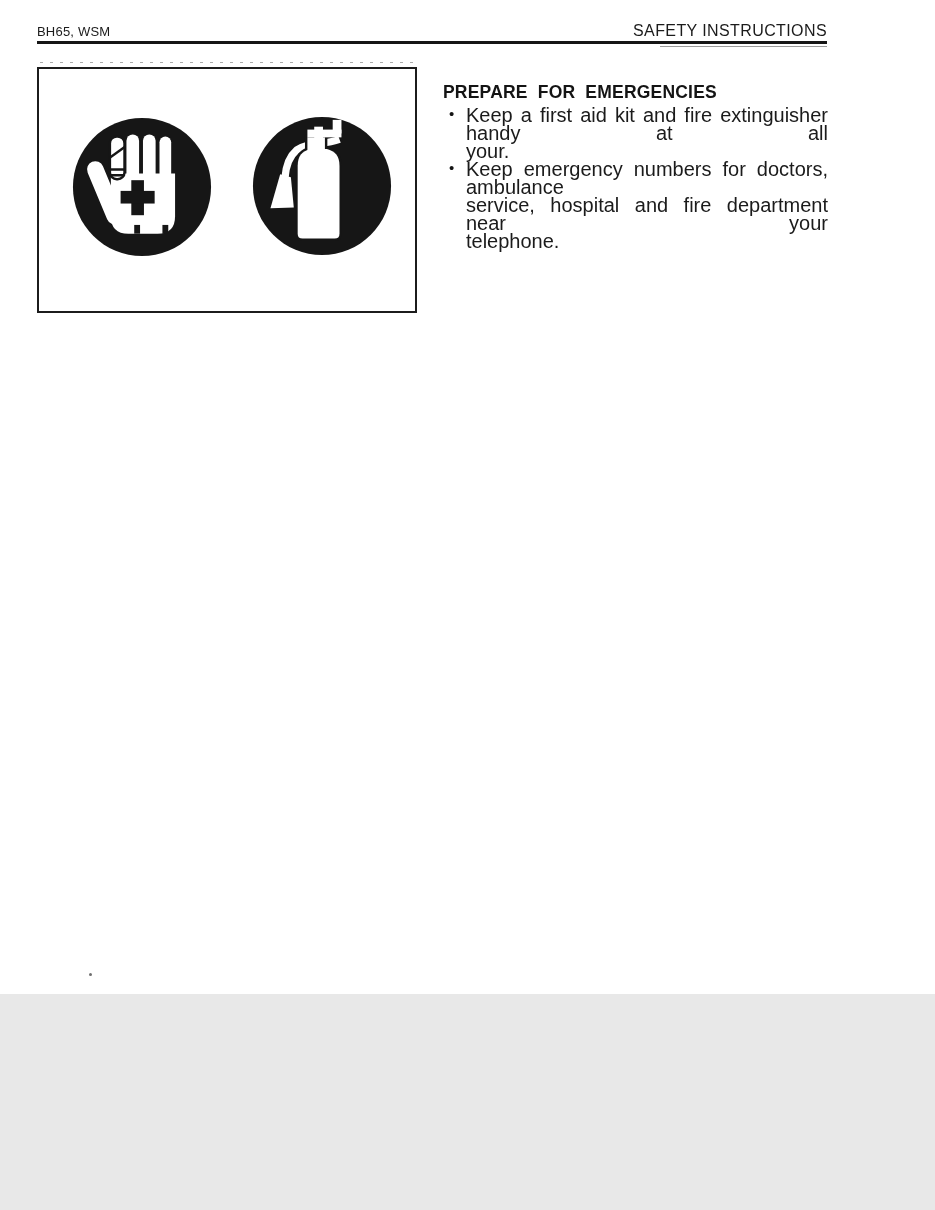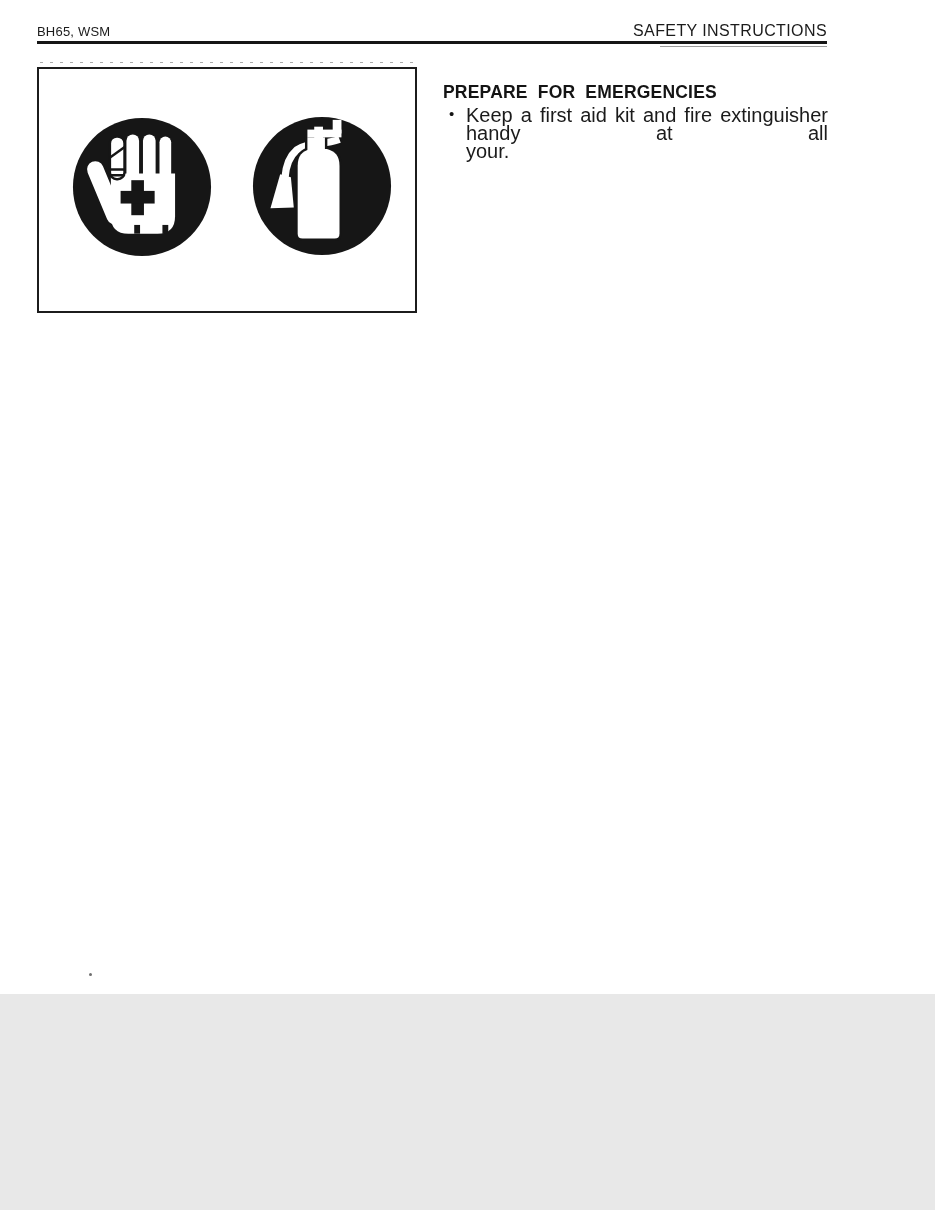--- a/index.html
+++ b/index.html
@@ -115,19 +115,24 @@
     </svg>
   </div>
 
   <div class="content">
     <h1>PREPARE FOR EMERGENCIES</h1>
     <ul>
         <li>
           <div class="bl">Keep a first aid kit and fire extinguisher handy at all</div>
           <div class="bl bl-last">your.</div>
         </li>
+        <li>
+          <div class="bl">Keep emergency numbers for doctors, ambulance</div>
+          <div class="bl">service, hospital and fire department near your</div>
+          <div class="bl bl-last">telephone.</div>
+        </li>
       </ul>
   </div>
 
   <div class="speck"></div>
   <div class="pagenum">4</div>
 
 </div>
 
 </body></html>

